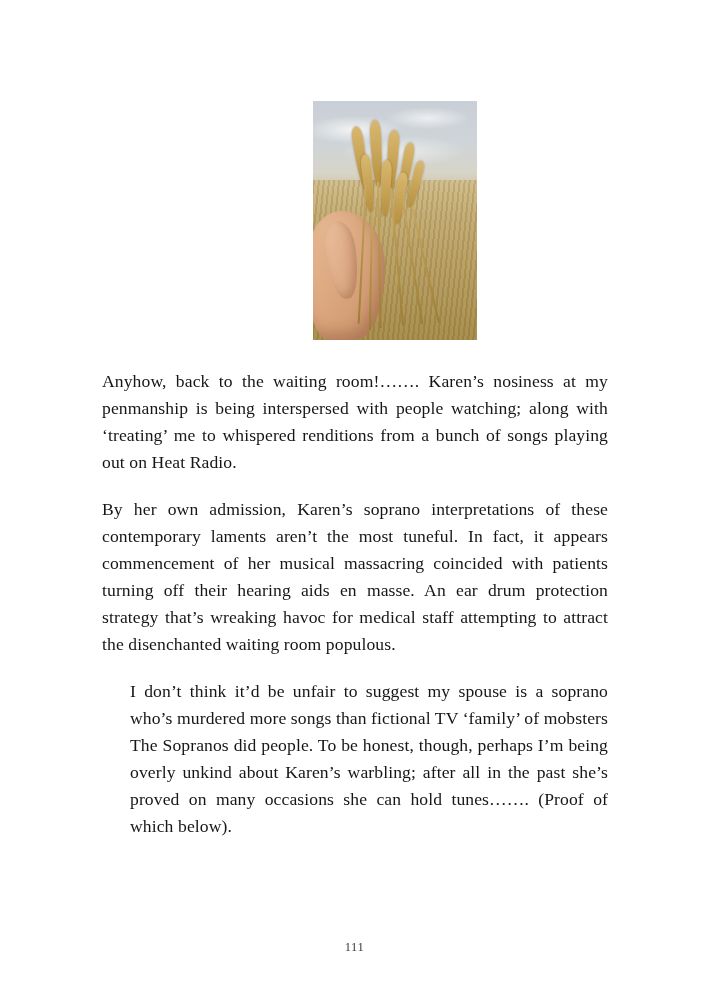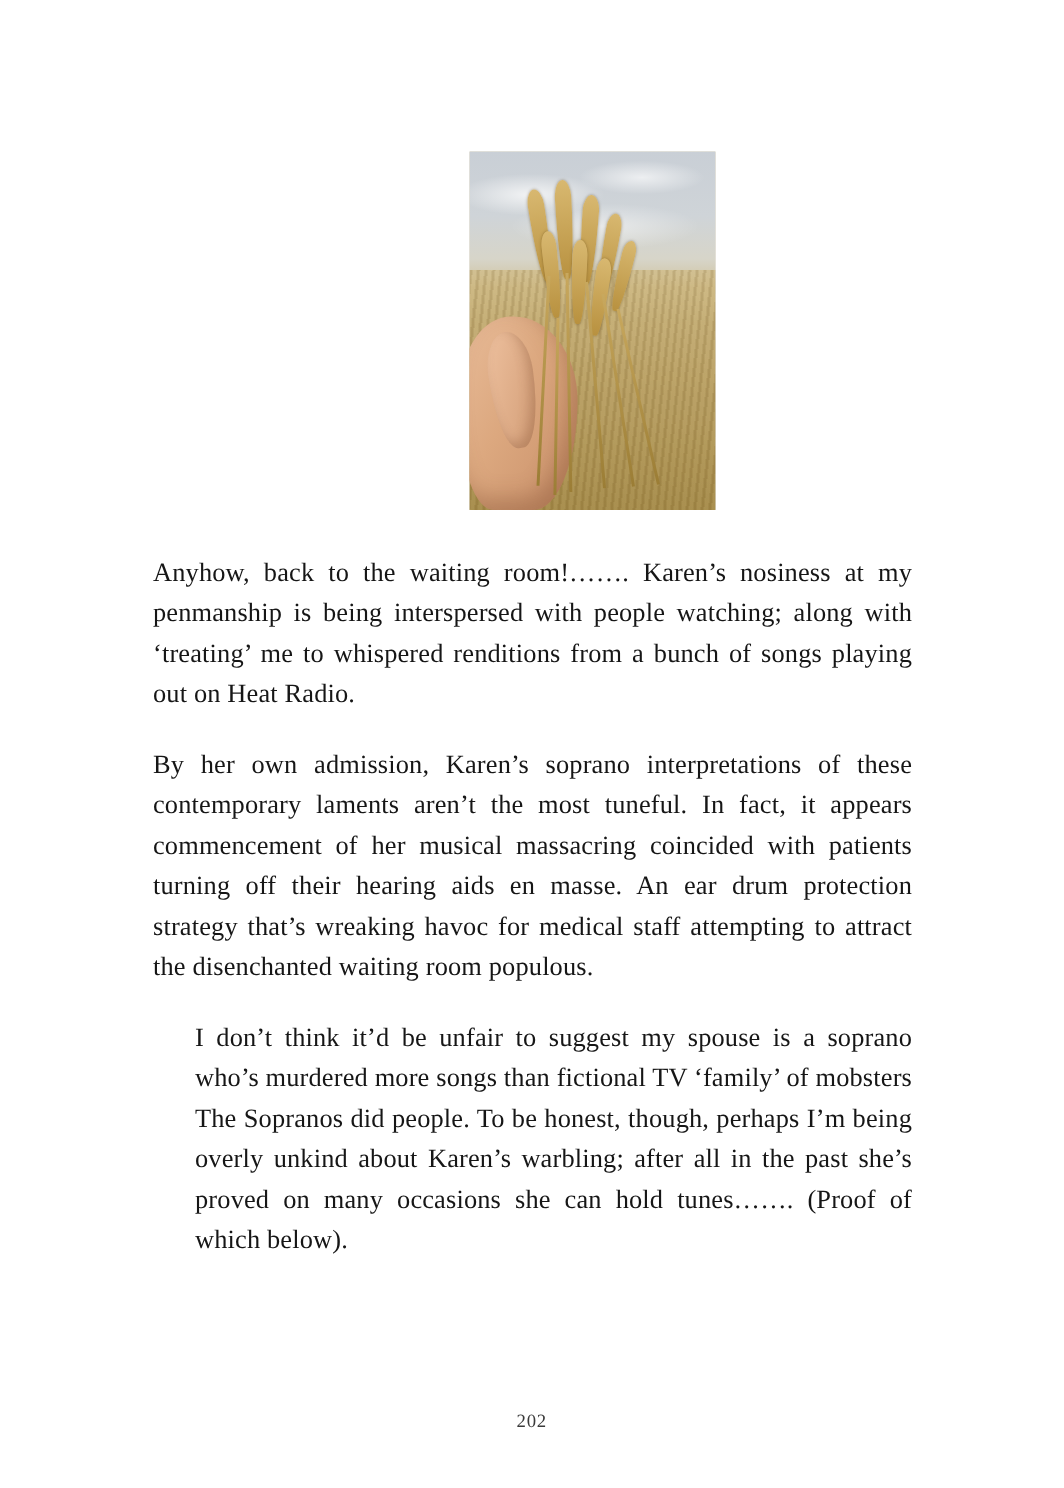--- a/index.html
+++ b/index.html
@@ -176,15 +176,15 @@
       </div>
     </div>
   </figure>
 
   <div class="body-text">
     <p class="para">Anyhow, back to the waiting room!……. Karen’s nosiness at my penmanship is being interspersed with people watching; along with ‘treating’ me to whispered renditions from a bunch of songs playing out on Heat Radio.</p>
     <p class="para">By her own admission, Karen’s soprano interpretations of these contemporary laments aren’t the most tuneful. In fact, it appears commencement of her musical massacring coincided with patients turning off their hearing aids en masse. An ear drum protection strategy that’s wreaking havoc for medical staff attempting to attract the disenchanted waiting room populous.</p>
     <p class="para">I don’t think it’d be unfair to suggest my spouse is a soprano who’s murdered more songs than fictional TV ‘family’ of mobsters The Sopranos did people. To be honest, though, perhaps I’m being overly unkind about Karen’s warbling; after all in the past she’s proved on many occasions she can hold tunes……. (Proof of which below).</p>
   </div>
 
-  <div class="folio">202</div>
+  <div class="folio">111</div>
 
 </div>
 
 </body></html>

